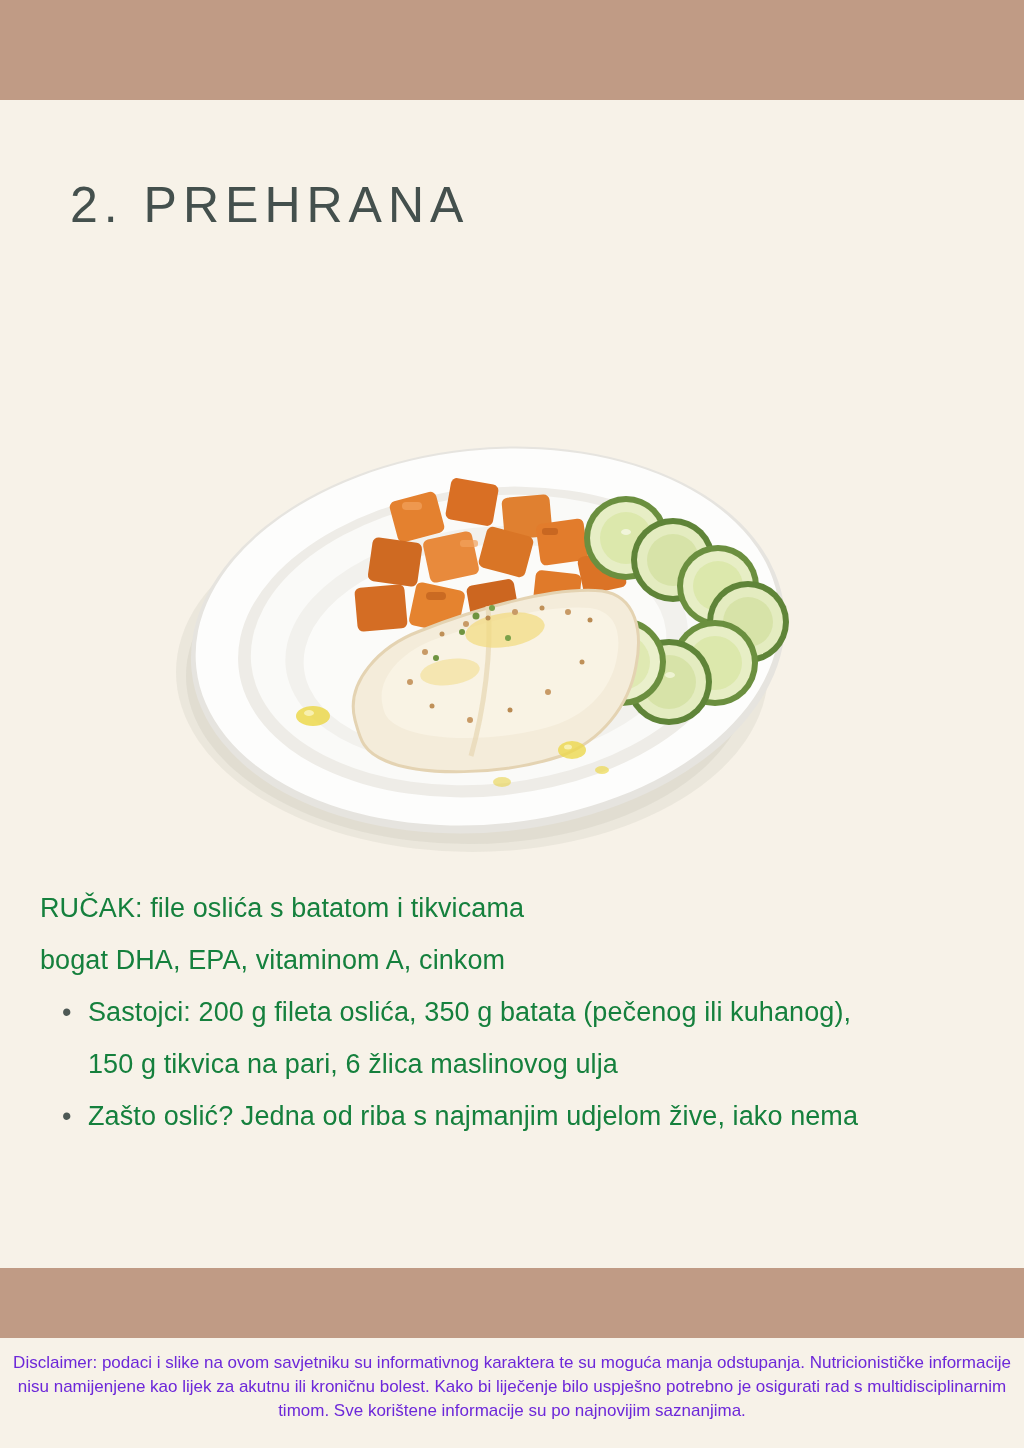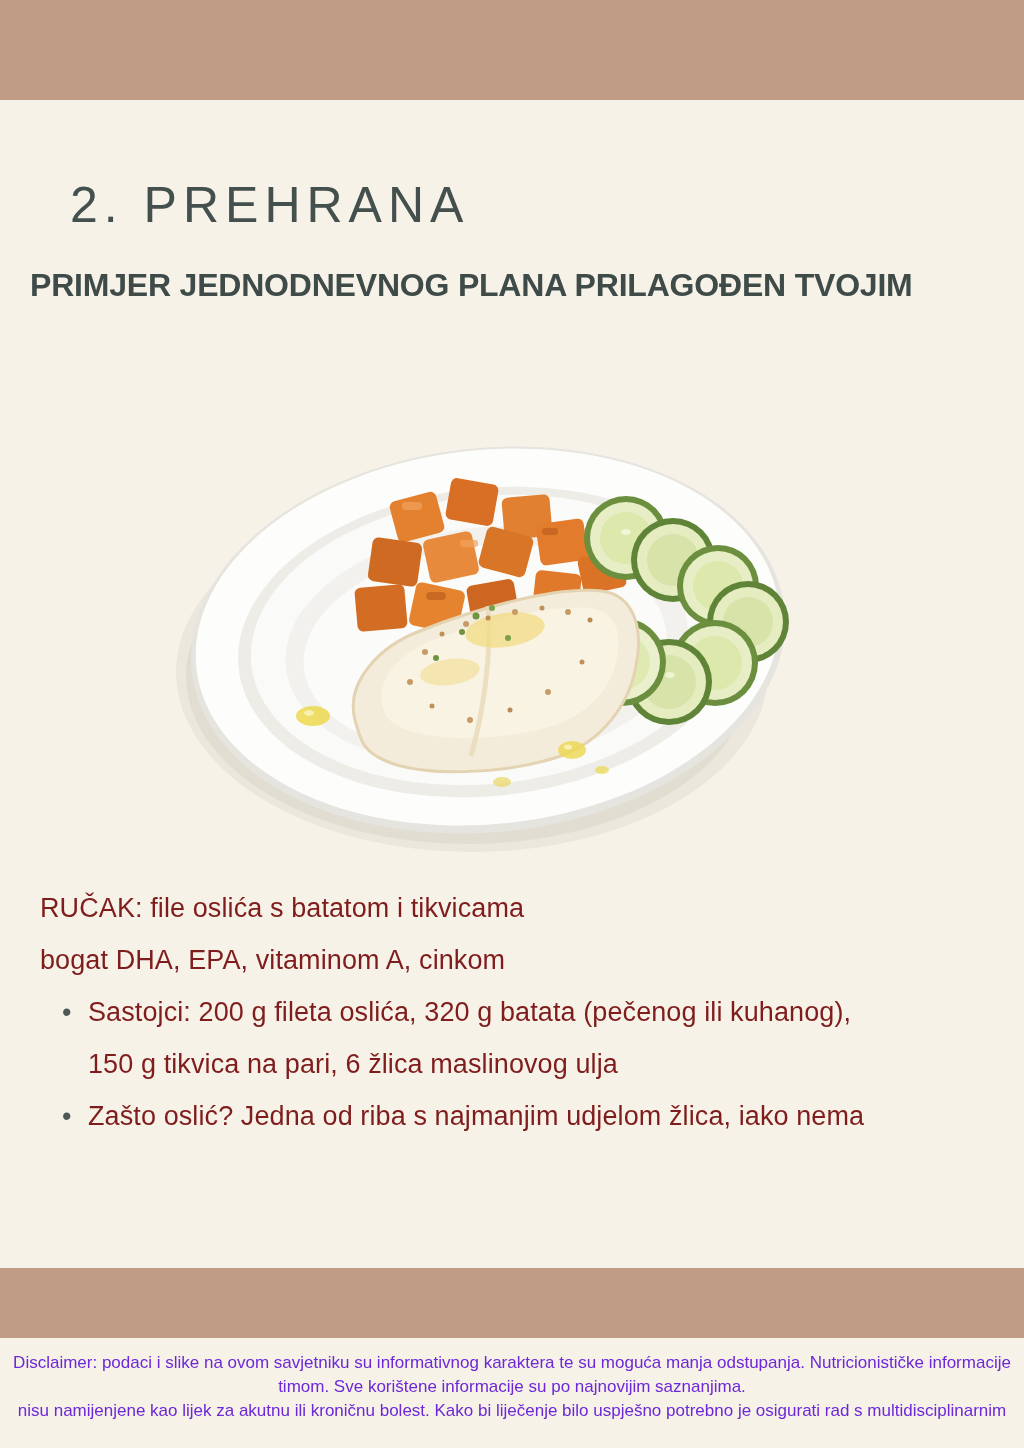--- a/index.html
+++ b/index.html
@@ -47,21 +47,21 @@
     width: 635px;
     height: 440px;
   }
   .photo svg { display: block; width: 100%; height: 100%; }
 
   .meal {
     position: absolute;
     top: 882px;
     left: 40px;
     width: 960px;
-    color: #7f1d1d;
+    color: #15803d;
     font-size: 27px;
     font-weight: 400;
     letter-spacing: 0.1px;
   }
   .meal-line { line-height: 52px; white-space: nowrap; }
   .meal ul { margin: 0; padding: 0; list-style: none; }
   .meal li { position: relative; padding-left: 48px; }
   .meal li::before {
     content: "\2022";
     position: absolute;
@@ -86,21 +86,20 @@
   .disclaimer div { white-space: nowrap; }
 </style>
 </head>
 <body>
 
 <div class="band band-top"></div>
 
 <h1 class="section-title">2. PREHRANA</h1>
 
 <div class="subtitle">
-  <div>PRIMJER JEDNODNEVNOG PLANA PRILAGOĐEN TVOJIM</div>
 </div>
 
 <div class="photo">
   <svg viewBox="0 0 635 440" xmlns="http://www.w3.org/2000/svg">
 
     <ellipse cx="302" cy="252" rx="296" ry="180" fill="#8a8578" opacity="0.10"></ellipse>
     <ellipse cx="298" cy="256" rx="282" ry="168" fill="#8a8578" opacity="0.10"></ellipse>
 
     <g transform="rotate(-6 318 220)">
       <ellipse cx="318" cy="220" rx="298" ry="192" fill="#e6e4df"></ellipse>
@@ -232,28 +231,28 @@
       <ellipse cx="332" cy="362" rx="9" ry="5" fill="#e8d24a" opacity="0.6"></ellipse>
     </g>
   </svg>
 </div>
 
 <div class="meal">
   <div class="meal-line">RUČAK: file oslića s batatom i tikvicama</div>
   <div class="meal-line">bogat DHA, EPA, vitaminom A, cinkom</div>
   <ul>
     <li>
-      <div>Sastojci: 200 g fileta oslića, 320 g batata (pečenog ili kuhanog),</div>
+      <div>Sastojci: 200 g fileta oslića, 350 g batata (pečenog ili kuhanog),</div>
       <div>150 g tikvica na pari, 6 žlica maslinovog ulja</div>
     </li>
     <li>
-      <div>Zašto oslić? Jedna od riba s najmanjim udjelom žlica, iako nema</div>
+      <div>Zašto oslić? Jedna od riba s najmanjim udjelom žive, iako nema</div>
     </li>
   </ul>
 </div>
 
 <div class="band band-bottom"></div>
 
 <div class="disclaimer">
   <div>Disclaimer: podaci i slike na ovom savjetniku su informativnog karaktera te su moguća manja odstupanja. Nutricionističke informacije</div>
+  <div>nisu namijenjene kao lijek za akutnu ili kroničnu bolest. Kako bi liječenje bilo uspješno potrebno je osigurati rad s multidisciplinarnim</div>
   <div>timom. Sve korištene informacije su po najnovijim saznanjima.</div>
-  <div>nisu namijenjene kao lijek za akutnu ili kroničnu bolest. Kako bi liječenje bilo uspješno potrebno je osigurati rad s multidisciplinarnim</div>
 </div>
 
 </body></html>

